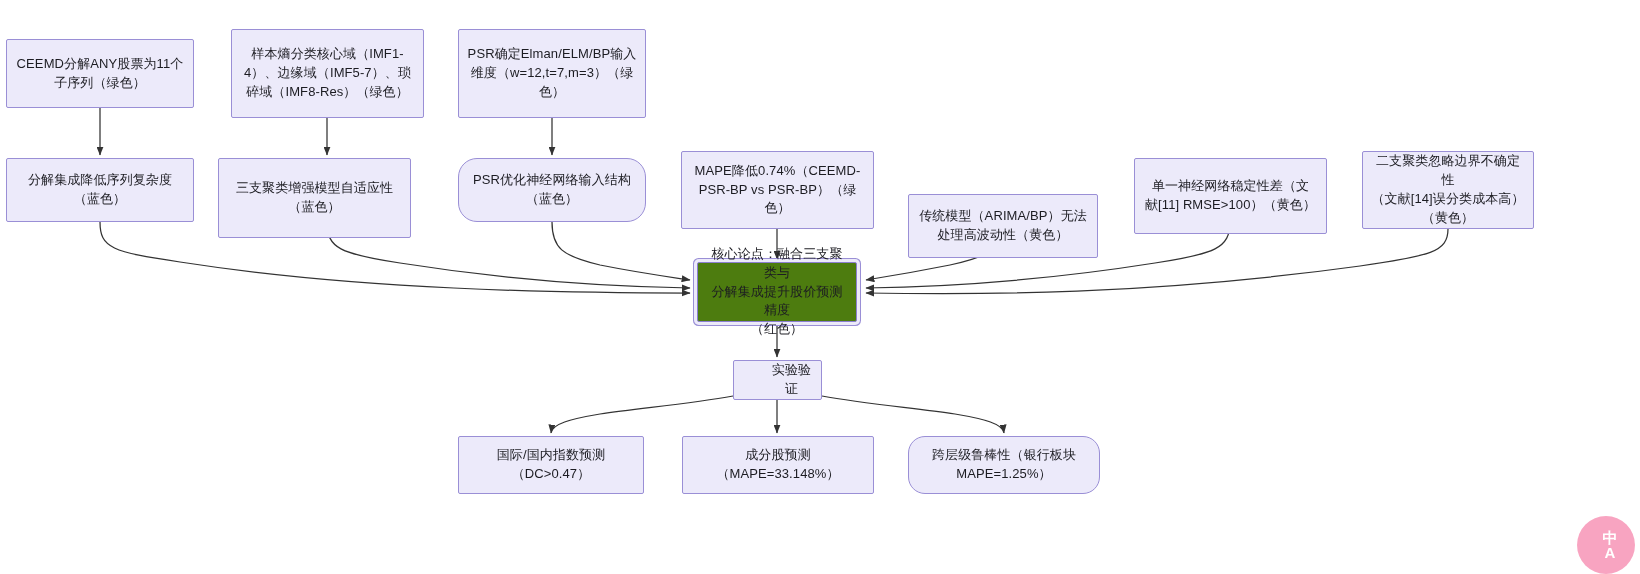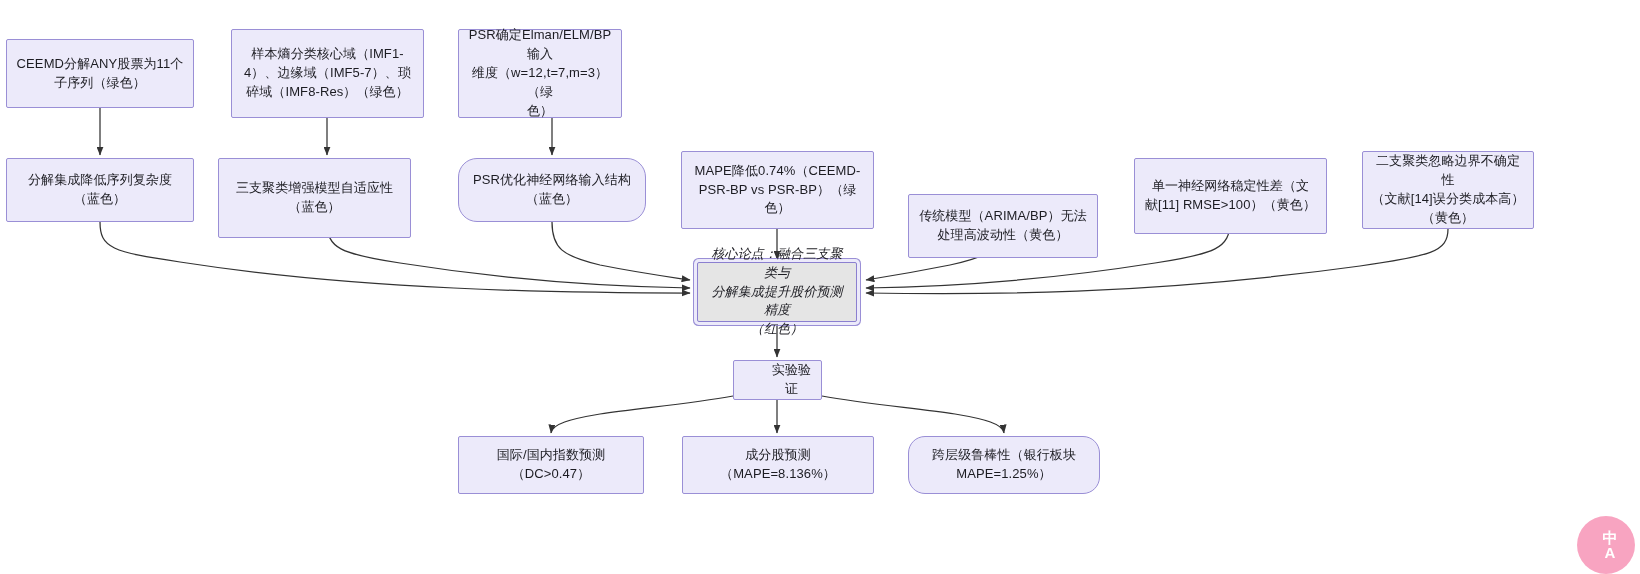--- a/index.html
+++ b/index.html
@@ -45,22 +45,21 @@
     letter-spacing: 0.1px;
   }
   .node-box .node-text {
     display: block;
     width: 100%;
     white-space: pre-line;
   }
   .node-core {
     border: 1px solid #8b7fd0;
     box-shadow: 0 0 0 3px #ECEAFA, 0 0 0 4px #9A8FD6;
-    background: #e5e5e5;
-    font-style: italic;
+    background: #4d7c0f;
   }
   .watermark {
     position: absolute;
     width: 58px;
     height: 58px;
     border-radius: 50%;
     background: #F8A0BE;
     display: flex;
     align-items: center;
     justify-content: center;
@@ -116,21 +115,21 @@
     <span class="node-text">CEEMD分解ANY股票为11个
 子序列（绿色）</span>
   </div>
 
   <div class="node-box" style="left:231px; top:29px; width:193px; height:89px;">
     <span class="node-text">样本熵分类核心域（IMF1-
 4）、边缘域（IMF5-7）、琐
 碎域（IMF8-Res）（绿色）</span>
   </div>
 
-  <div class="node-box" style="left:458px; top:29px; width:164px; height:89px;">
+  <div class="node-box" style="left:458px; top:29px; width:188px; height:89px;">
     <span class="node-text">PSR确定Elman/ELM/BP输入
 维度（w=12,t=7,m=3）（绿
 色）</span>
   </div>
 
   <div class="node-box" style="left:6px; top:158px; width:188px; height:64px;">
     <span class="node-text">分解集成降低序列复杂度
 （蓝色）</span>
   </div>
 
@@ -176,21 +175,21 @@
     <span class="node-text">实验验证</span>
   </div>
 
   <div class="node-box" style="left:458px; top:436px; width:186px; height:58px;">
     <span class="node-text">国际/国内指数预测
 （DC&gt;0.47）</span>
   </div>
 
   <div class="node-box" style="left:682px; top:436px; width:192px; height:58px;">
     <span class="node-text">成分股预测
-（MAPE=8.136%）</span>
+（MAPE=33.148%）</span>
   </div>
 
   <div class="node-box" style="left:908px; top:436px; width:192px; height:58px;border-radius:17px;">
     <span class="node-text">跨层级鲁棒性（银行板块
 MAPE=1.25%）</span>
   </div>
 
   <div class="watermark" style="left:1577px; top:516px;">
     <span class="wm-inner">中
 A</span>

